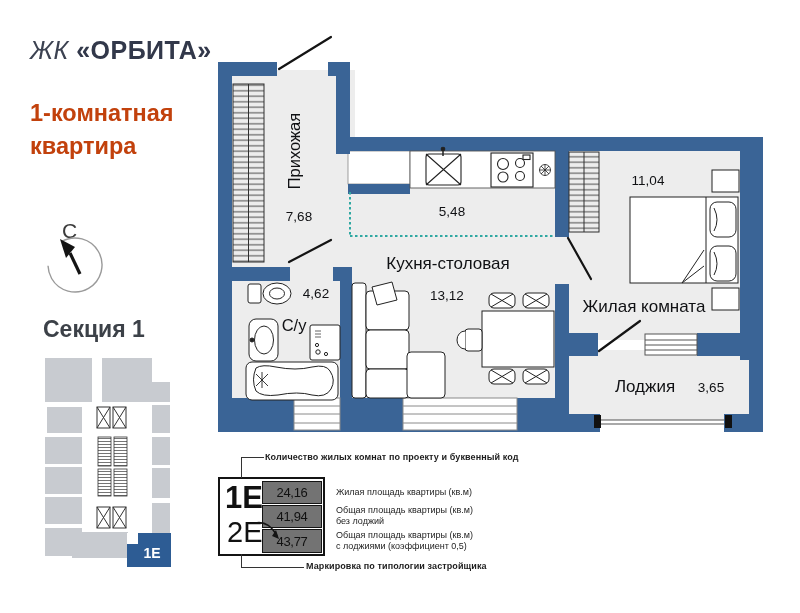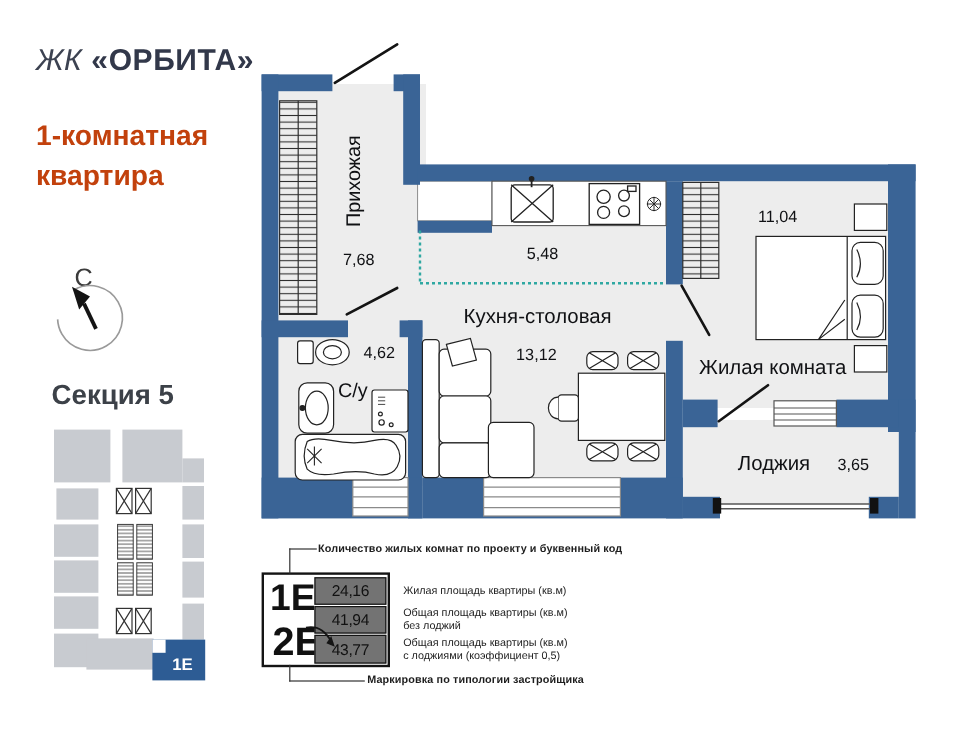--- a/index.html
+++ b/index.html
@@ -8,21 +8,21 @@
   .abs{position:absolute;}
   
   .title{left:30px;top:36px;font-size:25px;letter-spacing:.5px;color:#3c4251;white-space:nowrap;}
   .title .pre{font-weight:400;font-style:italic;}
   .title .name{font-weight:700;color:#32384a;}
   .subtitle{left:30px;top:80px;font-size:23.5px;font-weight:700;color:#c2410c;line-height:33px;margin-top:17px;}
   .sec-title{left:43px;top:316px;font-size:23px;font-weight:700;color:#3c4148;}
   
   .l-box{left:218px;top:477px;width:103px;height:75px;border:2px solid #141414;background:#fff;}
   .l-code1{position:absolute;left:5px;top:1px;font-size:31px;font-weight:700;color:#111;}
-  .l-code2{position:absolute;left:7px;top:37px;font-size:33px;font-weight:700;color:#111;}
+  .l-code2{position:absolute;left:7px;top:37px;font-size:29px;font-weight:400;color:#111;}
   .v-box{position:absolute;left:42px;width:58px;border:1.6px solid #141414;background:#737373;
          display:flex;align-items:center;justify-content:center;
          font-size:13px;font-weight:400;letter-spacing:-.3px;color:#111;}
   .note{font-size:9px;color:#1d1d1d;white-space:nowrap;letter-spacing:.1px;font-weight:bold;}
   .rlabel{font-size:9px;color:#1d1d1d;line-height:10.5px;white-space:nowrap;}
   .br-top{left:241px;top:457px;width:22px;height:20px;border-left:1.2px solid #333;border-top:1.2px solid #333;}
   .br-bot{left:241px;top:554px;width:62px;height:13px;border-left:1.2px solid #333;border-bottom:1.2px solid #333;}
   svg text{font-family:"Liberation Sans",sans-serif;}
 </style>
 </head>
@@ -41,21 +41,21 @@
 
   <svg class="abs" style="left:38px;top:205px" width="80" height="95" viewBox="0 0 80 95">
     <text x="24" y="33" font-size="21" fill="#3b3b3b">С</text>
     <circle cx="37" cy="60" r="27" fill="none" stroke="#9a9a9a" stroke-width="1.4" stroke-dasharray="140 30" transform="rotate(-120 37 60)"></circle>
     <g>
       <polygon points="22,34 37,42 28,53" fill="#141414"></polygon>
       <path d="M32,48 L42,69" stroke="#141414" stroke-width="3.2" fill="none"></path>
     </g>
   </svg>
 
-  <div class="abs sec-title">Секция 5</div>
+  <div class="abs sec-title">Секция 1</div>
   <svg class="abs" style="left:40px;top:350px" width="135" height="225" viewBox="0 0 135 225">
     <defs>
       <pattern id="stairsP" width="4" height="3" patternUnits="userSpaceOnUse">
         <path d="M0,1.5 H4" stroke="#3a3a3a" stroke-width="0.7"></path>
       </pattern>
     </defs>
     <g fill="#c8cbd0">
       <rect x="5" y="8" width="47" height="44"></rect>
       <rect x="62" y="8" width="50" height="44"></rect>
       <rect x="112" y="32" width="18" height="20"></rect>

